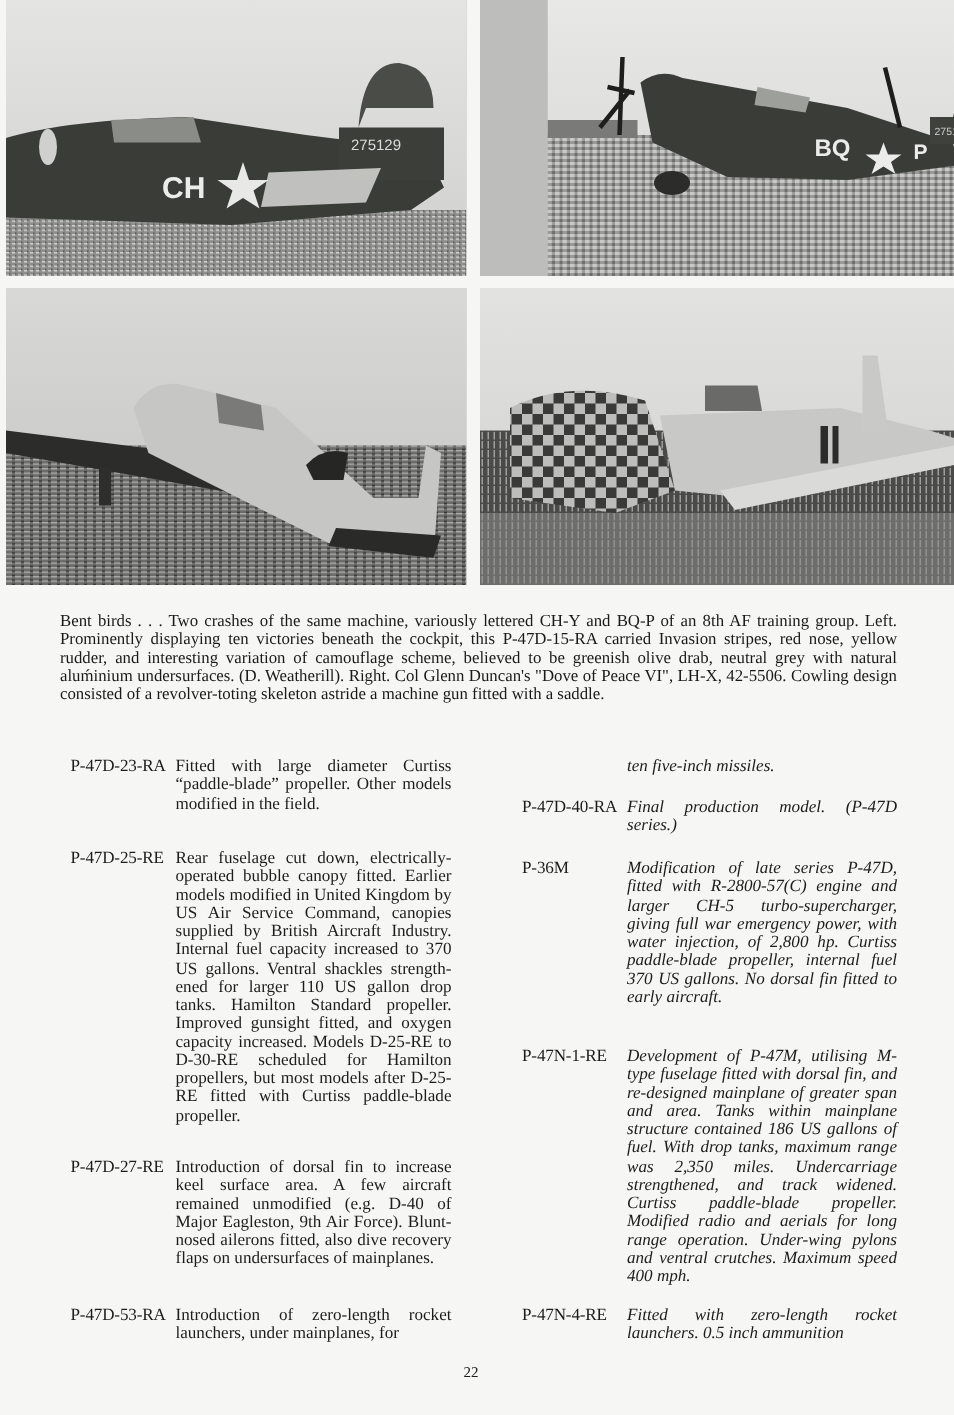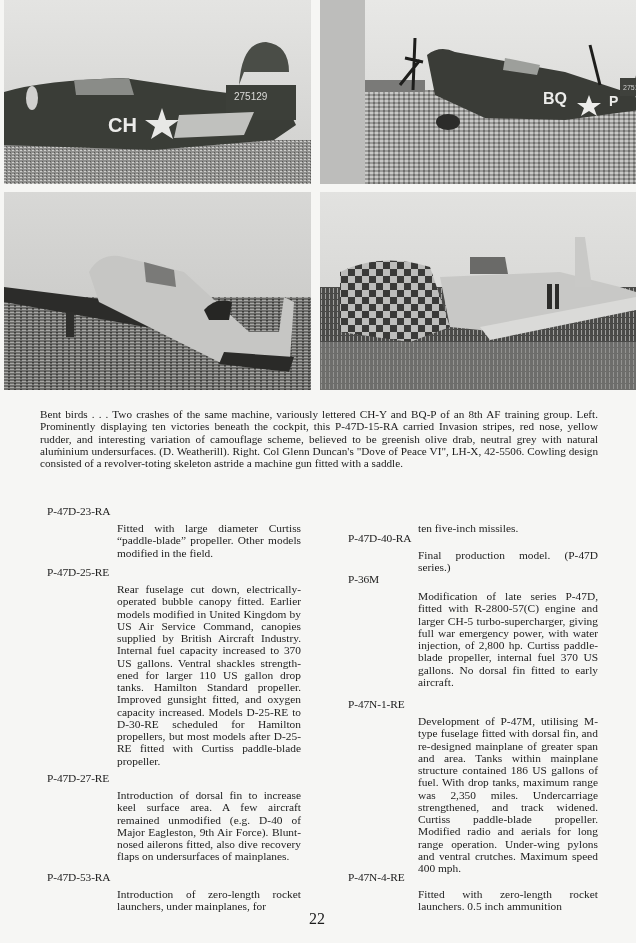--- a/index.html
+++ b/index.html
@@ -24,31 +24,31 @@
       font-size: 11.2px; line-height: 12.3px;
       text-align: justify; color: #1a1a1a;
     }
 
     .entry { position: absolute; font-size: 11.4px; line-height: 12.25px; }
     .entry .label {
       position: absolute; left: 0; top: 0; white-space: nowrap;
       font-weight: normal; letter-spacing: -0.1px; margin-left: 13px;
     }
     .entry .desc {
-      position: absolute; top: 17px; text-align: justify;
+      position: absolute; top: 0; text-align: justify;
       hyphens: manual;
     }
     .col-left .label { }
     .col-left .desc { left: 83px; width: 184px; }
-    .col-right .desc { left: 83px; width: 180px; }
+    .col-right .desc { left: 83px; width: 180px; font-style: italic; }
     .col-left { left: 34px; }
     .col-right { left: 335px; }
 
     .page-number {
-      position: absolute; left: 309px; top: 910px; font-size: 16px;
+      position: absolute; left: 309px; top: 910px; font-size: 10px;
     }
   </style>
 </head>
 <body>
 
 <div class="photo" id="photo-tl" title="P-47D CH-Y crash, side view">
   <svg viewBox="0 0 307 184" preserveAspectRatio="none">
     <defs>
       <linearGradient id="skyTL" x1="0" y1="0" x2="0" y2="1">
         <stop offset="0" stop-color="#e4e4e2"></stop>

